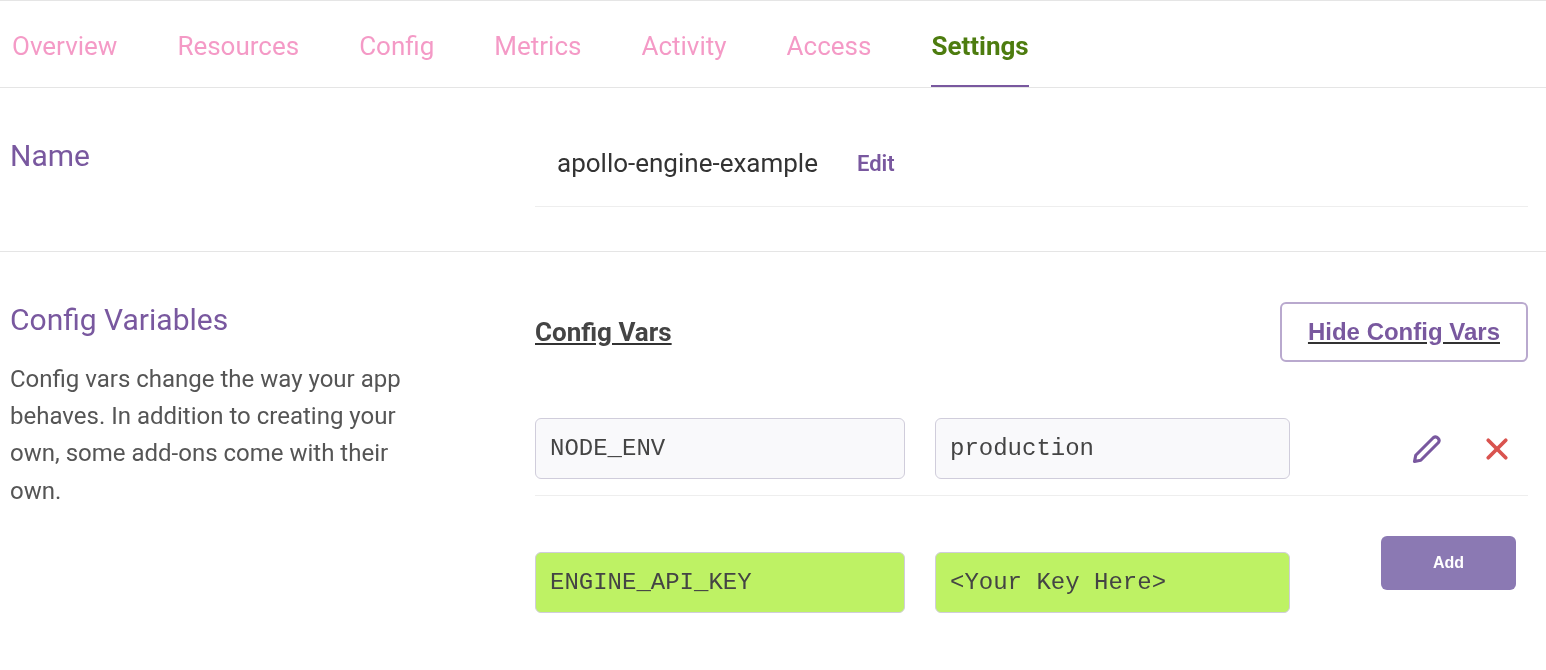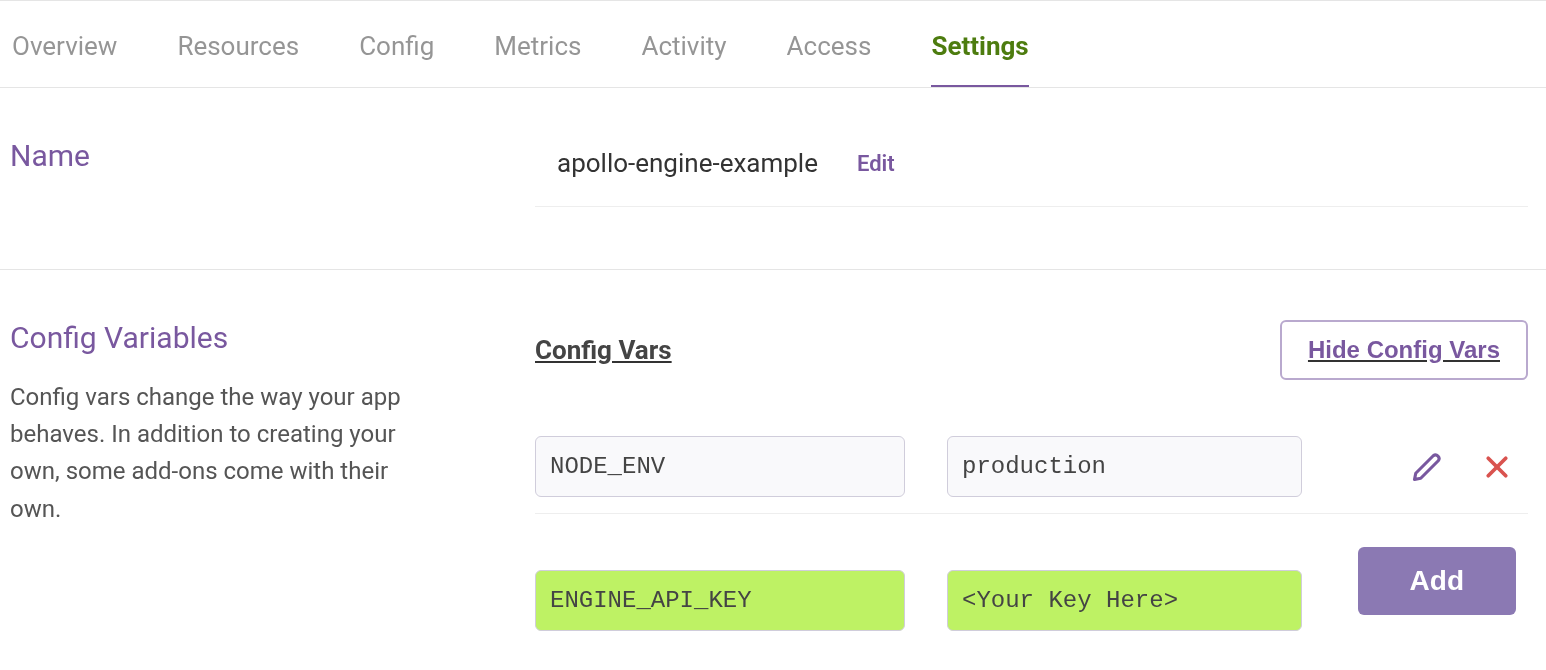--- a/index.html
+++ b/index.html
@@ -15,35 +15,35 @@
     }
     .tabs {
       display: flex;
       gap: 60px;
       padding: 30px 12px 0 12px;
       border-bottom: 1px solid #e5e5e5;
       border-top: 1px solid #e5e5e5;
     }
     .tab {
       font-size: 26px;
-      color: #404040;
+      color: #ec4899;
       opacity: 0.55;
       padding-bottom: 24px;
       cursor: pointer;
       border-bottom: 2px solid transparent;
     }
     .tab.active {
       opacity: 1;
       color: #4d7c0f;
       border-bottom: 2px solid #79589f;
       font-weight: bold;
     }
     .section {
       display: flex;
-      padding: 50px 12px 62px 10px;
+      padding: 50px 12px 44px 10px;
       border-bottom: 1px solid #e5e5e5;
     }
     .section-left {
       width: 525px;
       flex-shrink: 0;
     }
     .section-title {
       font-size: 30px;
       color: #79589f;
       font-weight: 400;
@@ -96,21 +96,21 @@
       font-weight: 600;
       background: #fff;
       border: 2px solid #b9a9ce;
       border-radius: 6px;
       padding: 14px 26px;
       cursor: pointer;
     }
     .var-row {
       display: flex;
       align-items: center;
-      gap: 42px;
+      gap: 30px;
       padding: 16px 0;
       border-bottom: 1px solid #eee;
     }
     .var-row:last-child {
       border-bottom: none;
     }
     .var-input {
       font-family: "Courier New", Courier, monospace;
       font-size: 24px;
       color: #444;
@@ -137,21 +137,21 @@
       margin-right: 16px;
     }
     .icon {
       width: 30px;
       height: 30px;
       cursor: pointer;
     }
     .add-btn {
       background: #8b79b3;
       color: #fff;
-      font-size: 28px;
+      font-size: 16px;
       font-weight: 600;
       border: none;
       border-radius: 6px;
       padding: 18px 52px;
       cursor: pointer;
       margin-left: auto;
       margin-right: 12px;
     }
   </style>
 </head>

